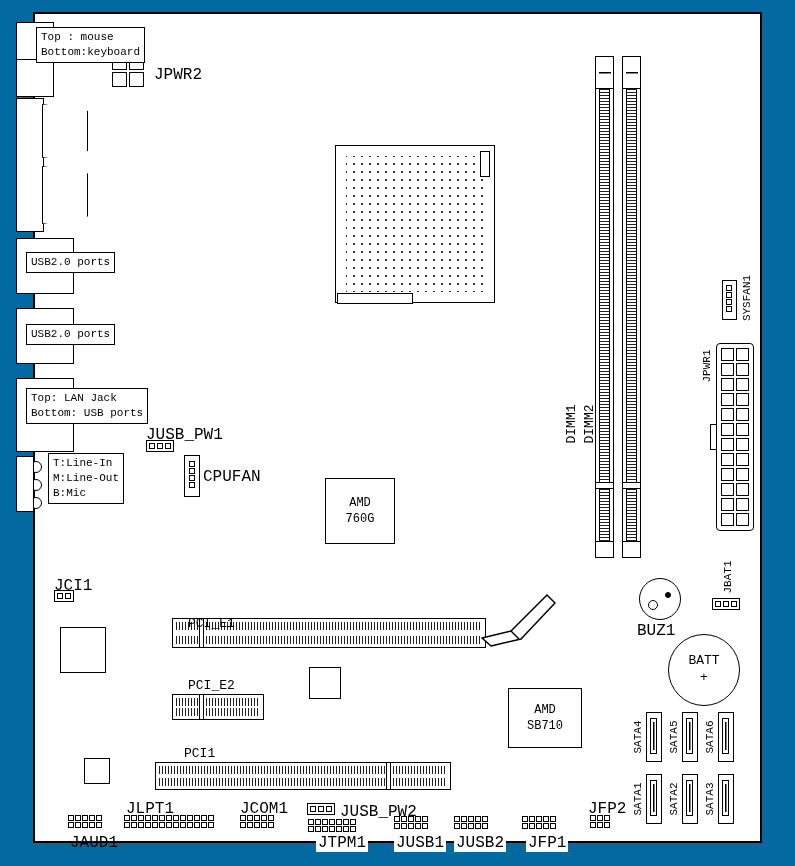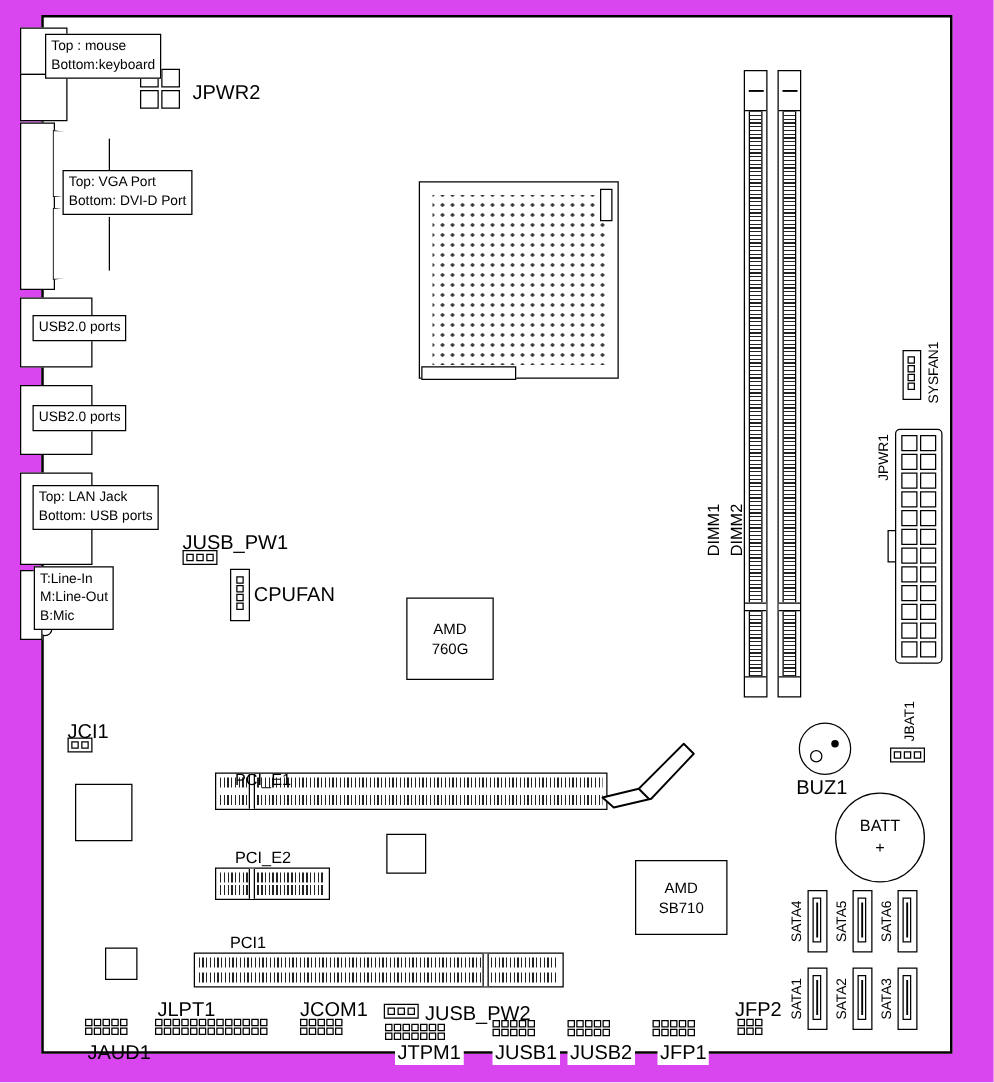--- a/index.html
+++ b/index.html
@@ -1,17 +1,17 @@
 <!DOCTYPE html>
 <html><head>
 <meta charset="utf-8">
 <style>
   * { margin:0; padding:0; box-sizing:border-box; }
   body { background:#fff; font-family:"Liberation Sans","DejaVu Sans",sans-serif; color:#000; }
-  .canvas { position:relative; width:795px; height:866px; background:#d946ef; overflow:hidden; }
+  .canvas { position:relative; width:795px; height:866px; background:#0369a1; overflow:hidden;font-family:Liberation Mono, monospace; }
   .board { position:absolute; border:2px solid #000; background:#fff; }
   .rect { position:absolute; border:1.5px solid #000; background:#fff; z-index:1; }
   .thin { border-width:1px; }
   .callout { position:absolute; border:1px solid #000; background:#fff; padding:2px 4px; font-size:11px; line-height:1.35; white-space:nowrap; z-index:6; }
   .callout span { display:block; }
   .tag { position:absolute; font-size:16px; white-space:nowrap; z-index:6; }
   .tag.lg { font-size:13px; }
   .tag.bg { background:#fff; padding:0 2px; }
   .vlabel { position:absolute; font-size:11px; white-space:nowrap; transform:translate(-50%,-50%) rotate(-90deg); z-index:6; }
   .vlabel.lg { font-size:13px; }
@@ -64,24 +64,20 @@
       <i></i>
       <i></i>
       <i></i>
       <i></i>
     </div>
   <div class="tag" style="left:154px;top:66px;">JPWR2</div>
 
   <div class="rect" style="left:16px;top:98px;width:28px;height:134px;"></div>
   <div class="rect clip-dsub" style="left:42px;top:104px;width:46px;height:54px;"></div>
   <div class="rect clip-dsub" style="left:42px;top:166px;width:46px;height:58px;"></div>
-  <div class="callout" style="left:50px;top:136px;">
-    <span>Top: VGA Port</span>
-    <span>Bottom: DVI-D Port</span>
-  </div>
 
   <div class="rect" style="left:16px;top:238px;width:58px;height:56px;"></div>
   <div class="callout" style="left:26px;top:252px;">
     <span>USB2.0 ports</span>
   </div>
 
   <div class="rect" style="left:16px;top:308px;width:58px;height:56px;"></div>
   <div class="callout" style="left:26px;top:324px;">
     <span>USB2.0 ports</span>
   </div>
@@ -89,21 +85,21 @@
   <div class="rect" style="left:16px;top:378px;width:58px;height:74px;"></div>
   <div class="callout" style="left:26px;top:388px;">
     <span>Top: LAN Jack</span>
     <span>Bottom: USB ports</span>
   </div>
 
   <div class="rect" style="left:16px;top:456px;width:18px;height:56px;"></div>
   <div class="bump" style="left:30px;top:461px;"></div>
   <div class="bump" style="left:30px;top:479px;"></div>
   <div class="bump" style="left:30px;top:497px;"></div>
-  <div class="callout" style="left:27px;top:453px;">
+  <div class="callout" style="left:48px;top:453px;">
     <span>T:Line-In</span>
     <span>M:Line-Out</span>
     <span>B:Mic</span>
   </div>
 
   <div class="tag" style="left:146px;top:426px;">JUSB_PW1</div>
   <div class="pinbox" style="left: 146px; top: 440px; --c: 3;">
       <i></i>
       <i></i>
       <i></i>

